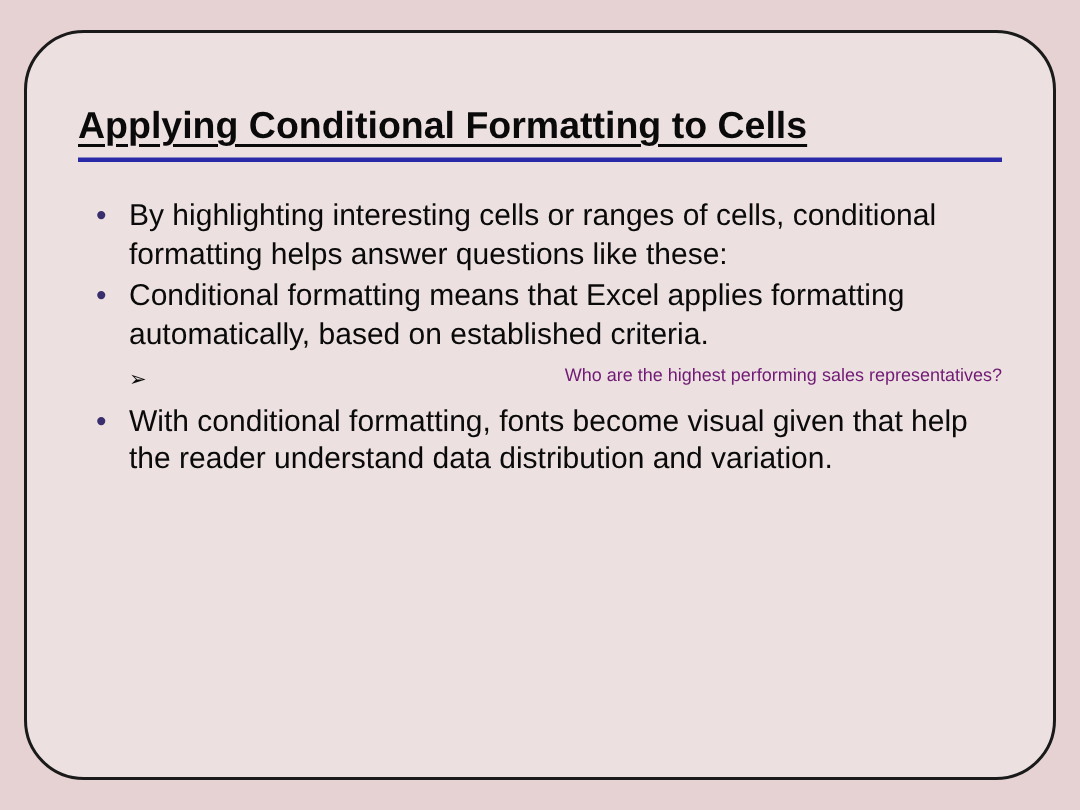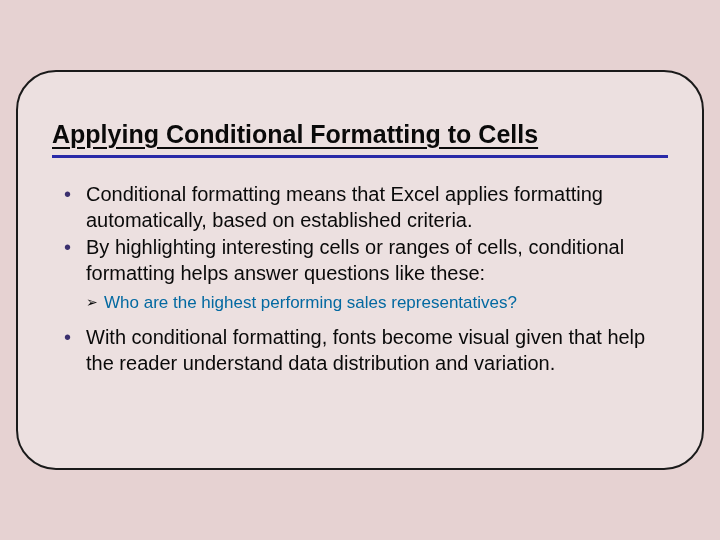--- a/index.html
+++ b/index.html
@@ -6,21 +6,21 @@
   html, body { width: 720px; height: 540px; }
   body {
     background: #e6d2d2;
     font-family: Arial, Helvetica, sans-serif;
     display: flex;
     align-items: center;
     justify-content: center;
   }
   .card {
     width: 688px;
-    height: 400px;
+    height: 500px;
     background: #ece0e0;
     border: 2px solid #1a1a1a;
     border-radius: 40px;
     padding: 48px 34px 34px 34px;
     position: relative;
   }
   .title {
     font-size: 25px;
     font-weight: bold;
     color: #0a0a0a;
@@ -57,46 +57,47 @@
   ul.main > li .bold { font-weight: bold; }
   ul.sub {
     list-style: none;
     padding-left: 34px;
     margin-top: 6px;
     margin-bottom: 10px;
   }
   ul.sub > li {
     position: relative;
     padding-left: 18px;
-    font-size: 17px;
+    font-size: 12px;
     line-height: 1.35;
-    color: #0369a1;
+    color: #701a75;
+    text-align: right;
   }
   ul.sub > li::before {
     content: "➢";
     position: absolute;
     left: 0;
     top: 1px;
     font-size: 14px;
     color: #0a0a0a;
   }
 </style>
 </head>
 <body>
 
 <div class="card">
   <h1 class="title">Applying Conditional Formatting to Cells</h1>
   <hr class="hr">
 
   <ul class="main">
     <li>
-      <span>Conditional formatting means that Excel applies formatting automatically, based on established criteria.</span>
+      <span>By highlighting interesting cells or ranges of cells, conditional formatting helps answer questions like these:</span>
     </li>
     <li>
-      <span>By highlighting interesting cells or ranges of cells, conditional formatting helps answer questions like these:</span>
+      <span>Conditional formatting means that Excel applies formatting automatically, based on established criteria.</span>
     </li>
   </ul>
 
   <ul class="sub">
     <li>
       <span>Who are the highest performing sales representatives?</span>
     </li>
   </ul>
 
   <ul class="main">

